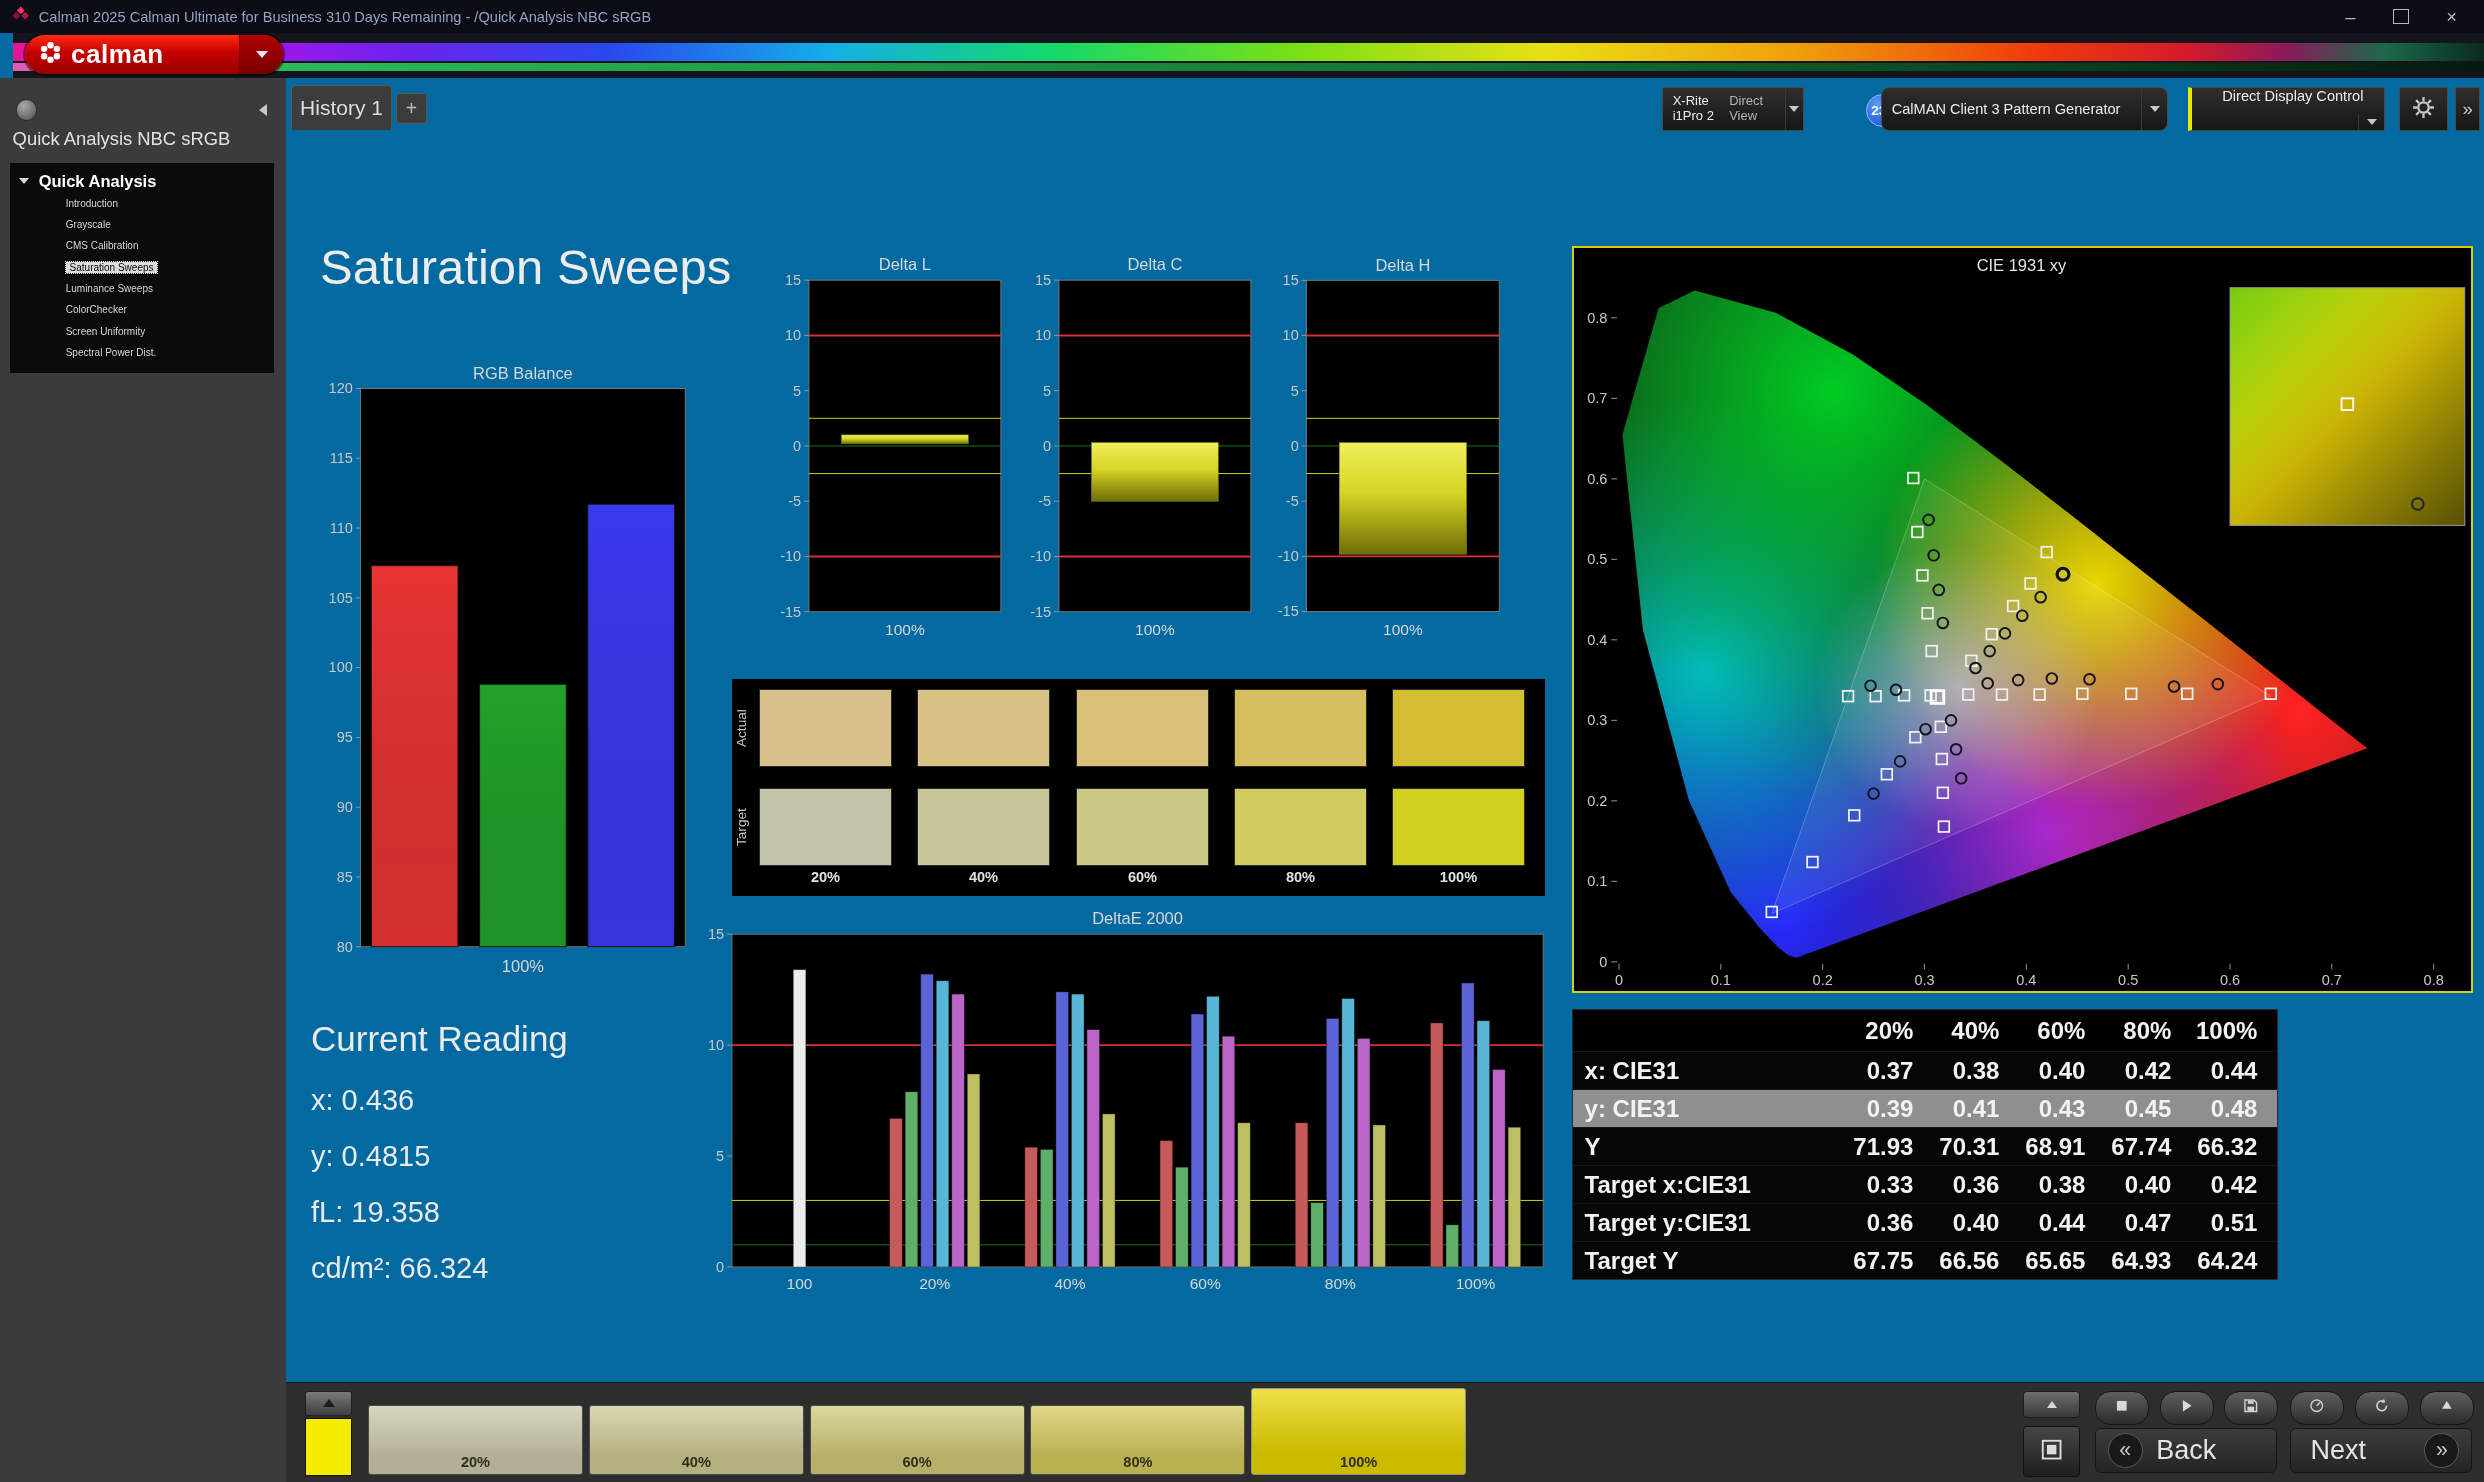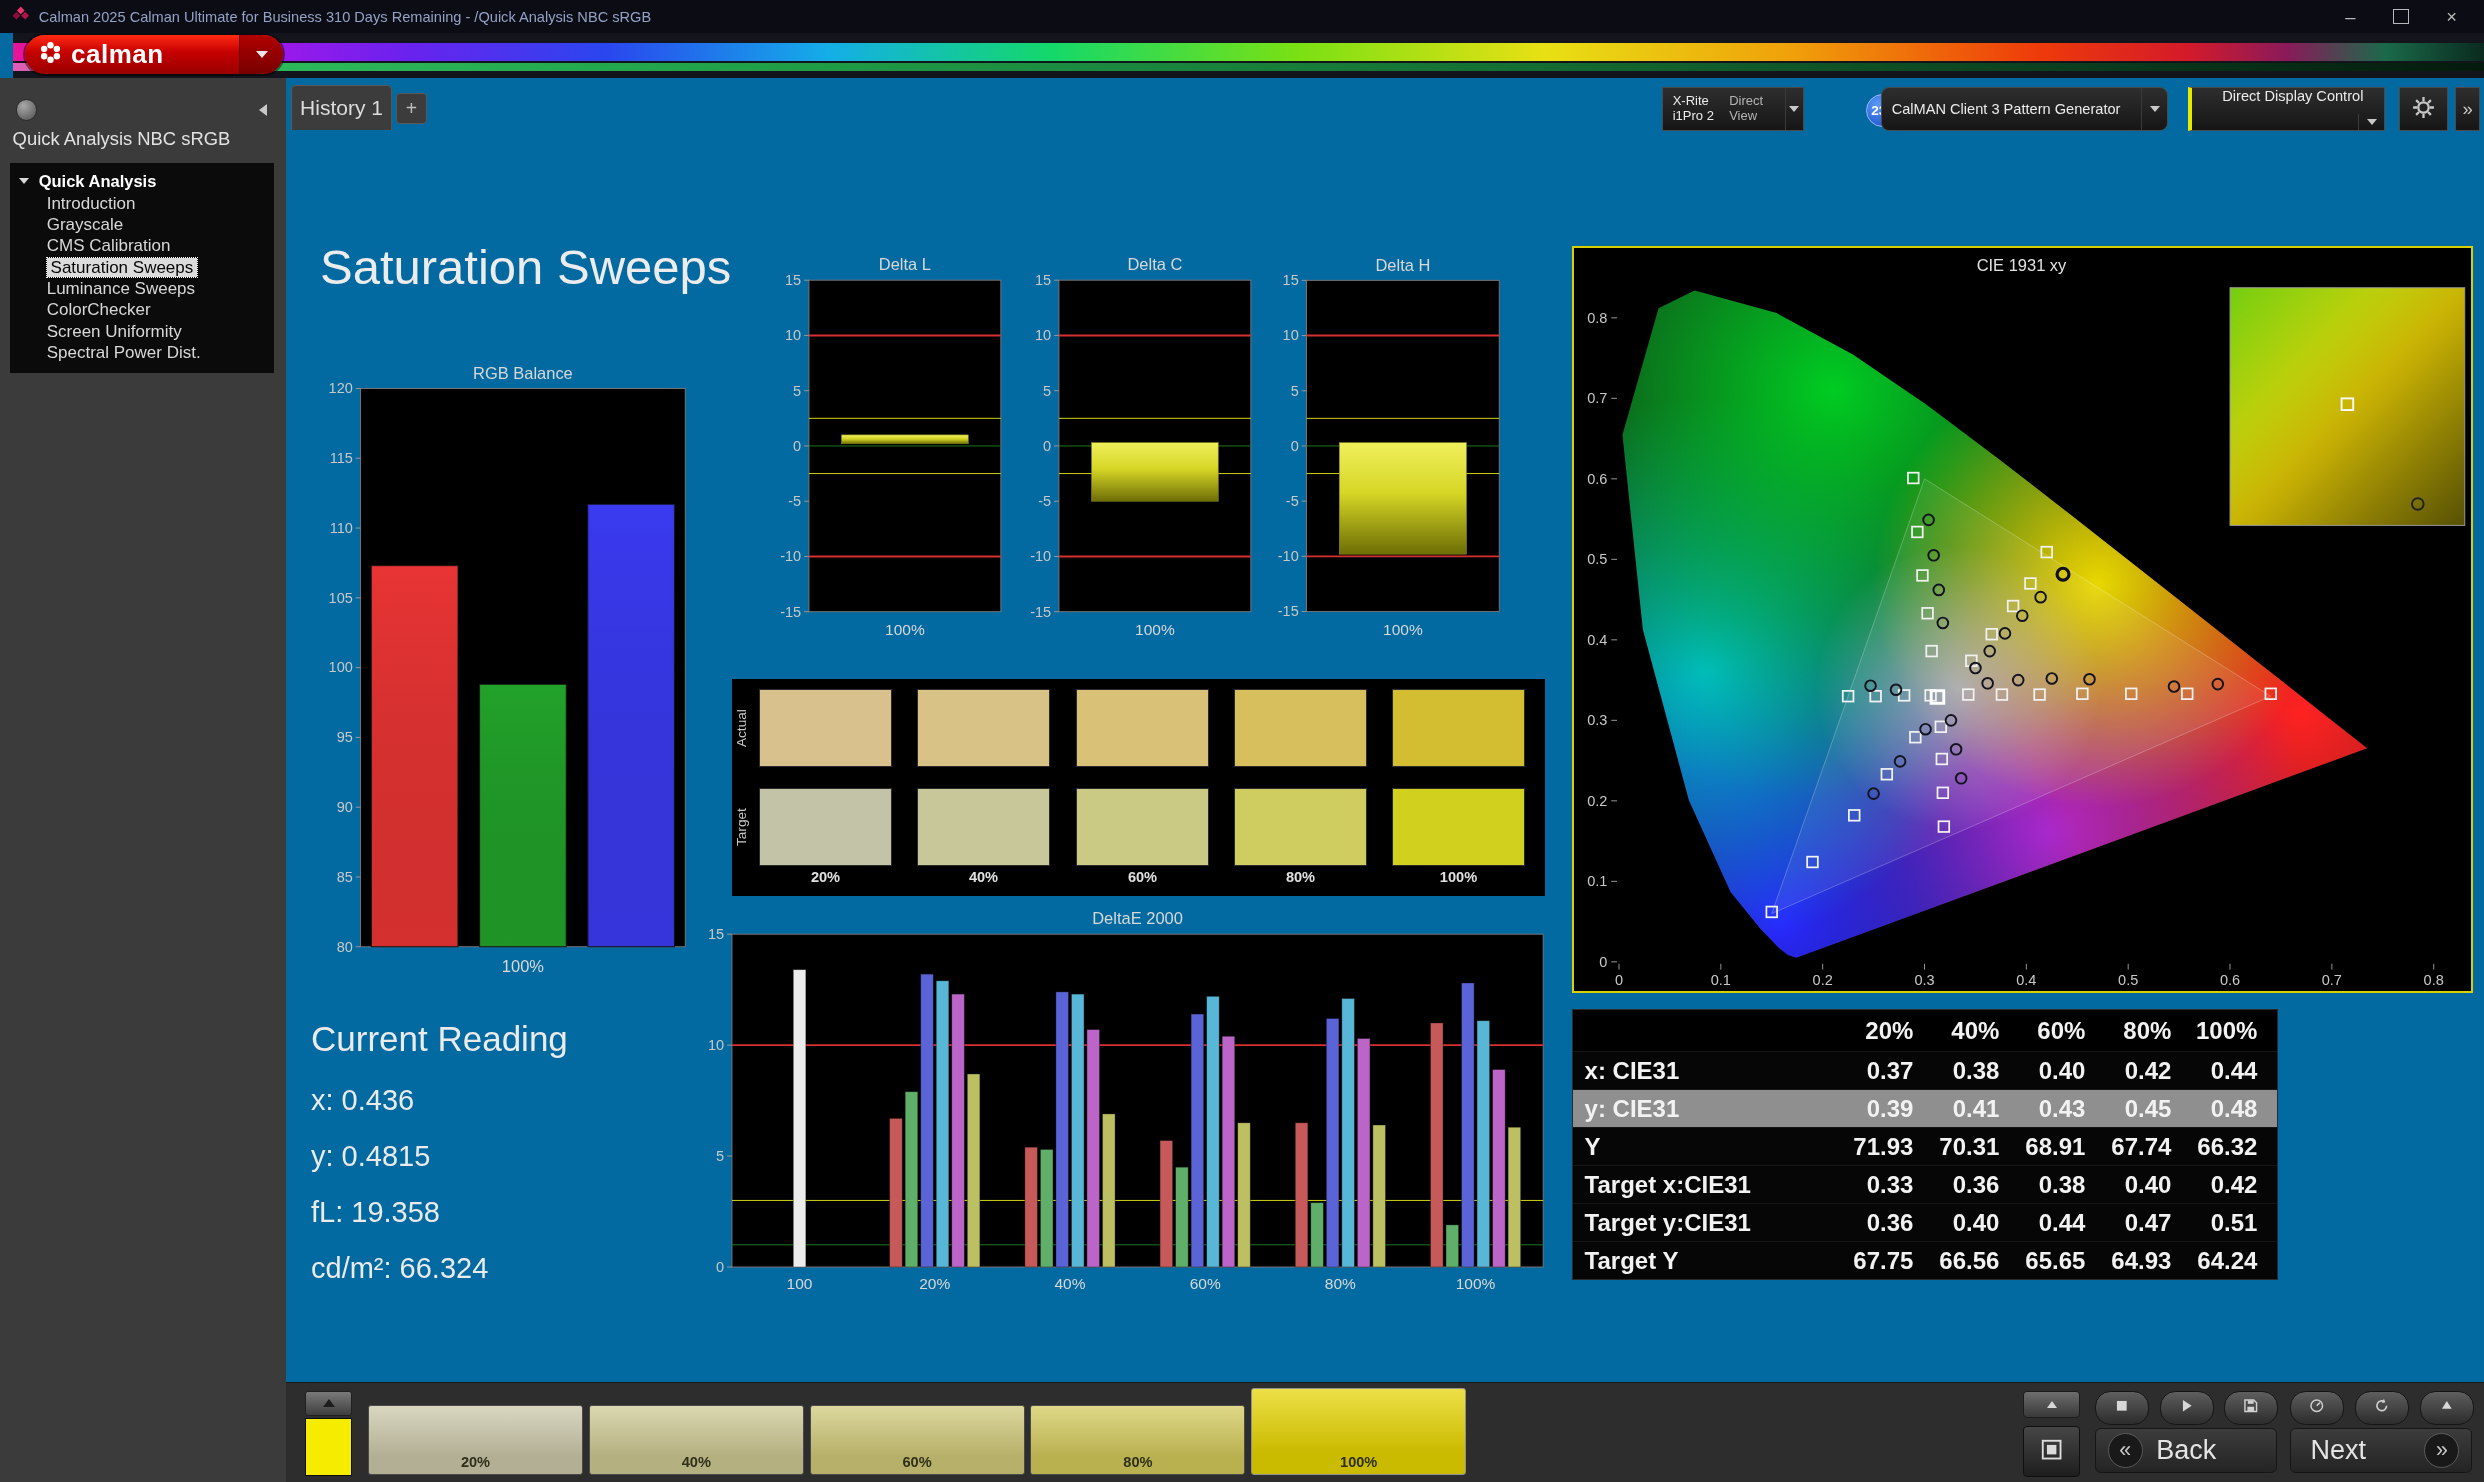--- a/index.html
+++ b/index.html
@@ -42,21 +42,21 @@
   .sb-dot{position:absolute;left:15.5px;top:21.3px;width:19.4px;height:19.4px;border-radius:50%;
     background:radial-gradient(circle at 35% 30%,#a8a8a8,#4e4e4e);border:1px solid #2a2a2a;}
   .sb-collapse{position:absolute;right:9.7px;top:19.4px;width:27px;height:25px;display:flex;
     align-items:center;justify-content:center;cursor:pointer;}
   .sb-header{position:absolute;left:12.6px;top:50px;color:#e2e2e2;font-size:18.4px;}
   .tree{position:absolute;left:9.7px;top:85px;width:264px;background:#0b0b0b;padding:6.8px 0 9.7px;}
   .tree-root{color:#fff;font-weight:bold;font-size:16.5px;height:23px;line-height:23px;
     padding-left:29px;position:relative;}
   .expander{position:absolute;left:9.7px;top:8.7px;width:0;height:0;
     border-left:5.8px solid transparent;border-right:5.8px solid transparent;border-top:6.8px solid #d8d8d8;}
-  .tree-item{height:21.3px;line-height:21.3px;padding-left:37px;font-size:17px;color:#d8d8d8;cursor:pointer;}
+  .tree-item{height:21.3px;line-height:21.3px;padding-left:56px;font-size:10px;color:#d8d8d8;cursor:pointer;}
   .tree-item .sel{background:#dcdcdc;color:#060606;outline:1px dotted #fff;padding:0 3.9px;}
 
   
   .tab{position:absolute;left:291px;top:85px;width:99px;height:44px;background:#3c3c3c;
     border:1px solid #585858;border-bottom:none;color:#ddd;font-size:21px;display:flex;
     align-items:center;justify-content:center;border-radius:4.9px 4.9px 0 0;cursor:pointer;}
   .tab-add{position:absolute;left:396px;top:93px;width:29px;height:29px;background:#3c3c3c;
     border:1px solid #585858;color:#bbb;font-size:19.4px;display:flex;align-items:center;
     justify-content:center;border-radius:3.9px;cursor:pointer;}
 

